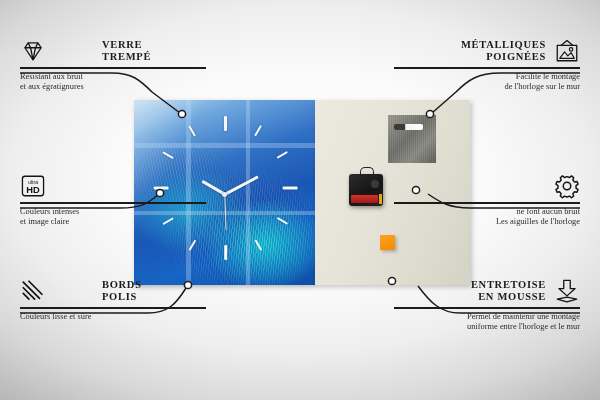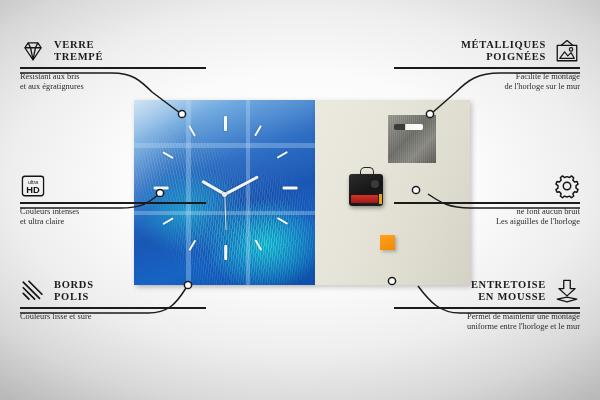--- a/index.html
+++ b/index.html
@@ -71,21 +71,21 @@
         background:linear-gradient(160deg,#ffa21f 0%,#f08a06 100%);
         box-shadow:2px 2px 3px rgba(0,0,0,.22);}
 
   
   .callout{position:absolute;width:186px;}
   .callout.left{text-align:left;}
   .callout.right{text-align:right;}
   .head{display:flex;align-items:center;gap:8px;padding-bottom:3px;}
   .callout.right .head{flex-direction:row-reverse;}
   .title{font-size:10.5px;font-weight:bold;letter-spacing:.7px;
-         color:#1a1a1a;line-height:12.5px;text-transform:uppercase;}
+         color:#1a1a1a;line-height:12.5px;text-transform:uppercase;margin-left:48px;}
   .rule{height:1.6px;background:#1b1b1b;width:100%;}
   .sub{font-size:8.4px;color:#2b2b2b;line-height:10.5px;padding-top:3px;}
 
   .ic{width:26px;height:26px;flex:0 0 26px;display:block;}
 
   svg.leader{position:absolute;left:0;top:0;width:600px;height:400px;
              pointer-events:none;overflow:visible;}
 </style>
 </head>
 <body>
@@ -162,37 +162,37 @@
         <path d="M6 12 L10 6 H22 L26 12 L16 27 Z"></path>
         <path d="M6 12 H26 M10 6 L13 12 L16 27 M22 6 L19 12 L16 27 M13 12 H19"></path>
       </svg>
       <div>
         <div class="title">VERRE</div>
         <div class="title">TREMPÉ</div>
       </div>
     </div>
     <div class="rule"></div>
     <div class="sub">
-      <div>Résistant aux bris</div>
+      <div>Résistant aux bruit</div>
       <div>et aux égratignures</div>
     </div>
   </div>
 
   <div class="callout left" style="left:20px;top:173px;">
     <div class="head">
       <svg class="ic" viewBox="0 0 32 32">
         <rect x="3" y="4" width="26" height="24" rx="3" fill="none" stroke="#141414" stroke-width="1.6"></rect>
         <text x="16" y="14" text-anchor="middle" font-family="Liberation Sans, sans-serif" font-size="6.4" fill="#141414">ultra</text>
         <text x="16" y="25" text-anchor="middle" font-family="Liberation Sans, sans-serif" font-size="11.5" font-weight="bold" fill="#141414">HD</text>
       </svg>
     </div>
     <div class="rule"></div>
     <div class="sub">
       <div>Couleurs intenses</div>
-      <div>et ultra claire</div>
+      <div>et image claire</div>
     </div>
   </div>
 
   <div class="callout left" style="left:20px;top:278px;">
     <div class="head">
       <svg class="ic" viewBox="0 0 32 32" stroke="#141414" stroke-width="2.1" stroke-linecap="round">
         <path d="M4 5 L24 25"></path>
           <path d="M4 12 L18 26"></path>
           <path d="M4 19 L11 26"></path>
           <path d="M11 4 L27 20"></path>

